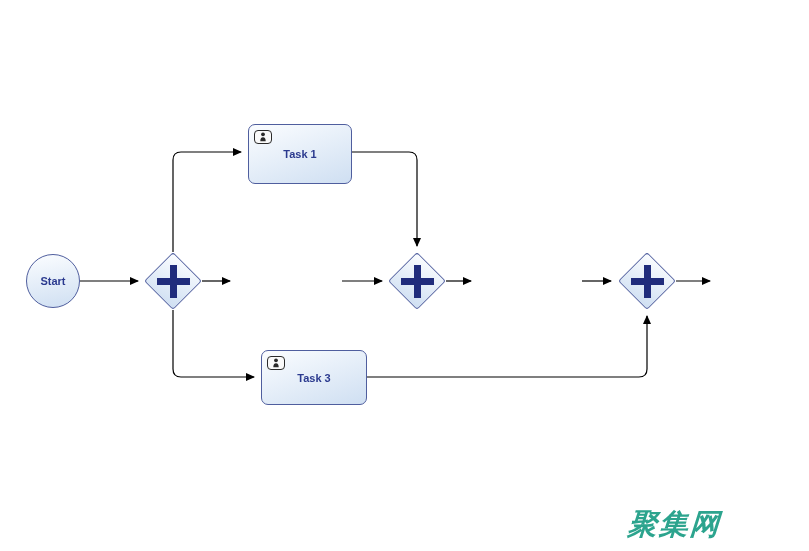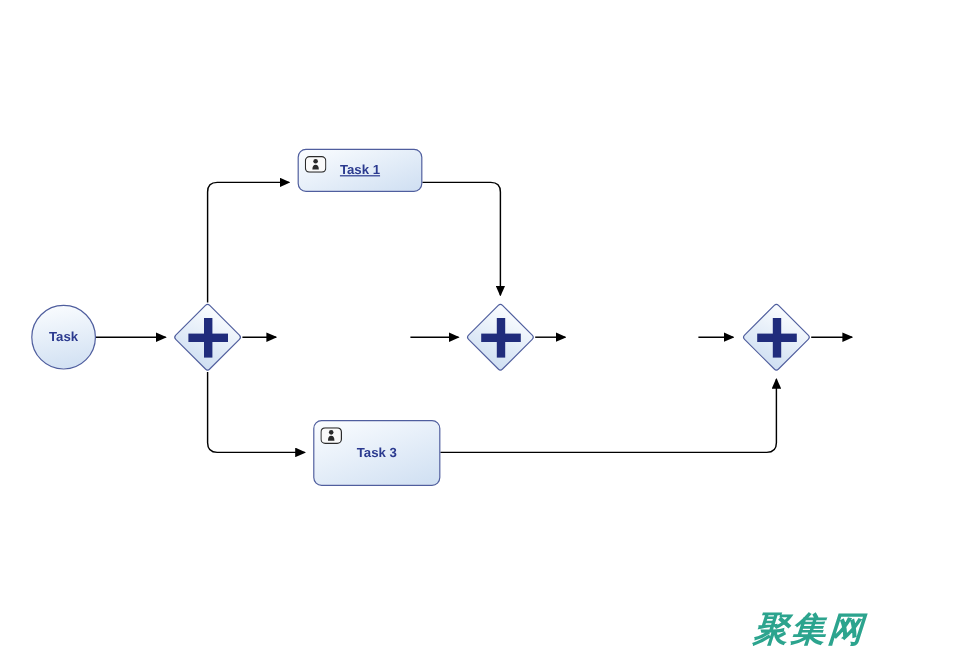--- a/index.html
+++ b/index.html
@@ -118,32 +118,32 @@
     <path class="flow" d="M 173 310 L 173 369 Q 173 377 181 377 L 254 377" marker-end="url(#arrow)"></path>
     <path class="flow" d="M 352 152 L 409 152 Q 417 152 417 160 L 417 246" marker-end="url(#arrow)"></path>
     <path class="flow" d="M 342 281 L 382 281" marker-end="url(#arrow)"></path>
     <path class="flow" d="M 446 281 L 471 281" marker-end="url(#arrow)"></path>
     <path class="flow" d="M 582 281 L 611 281" marker-end="url(#arrow)"></path>
     <path class="flow" d="M 367 377 L 639 377 Q 647 377 647 369 L 647 316" marker-end="url(#arrow)"></path>
     <path class="flow" d="M 676 281 L 710 281" marker-end="url(#arrow)"></path>
   </svg>
 
   <div class="event" style="left:53px; top:281px;">
-    <span>Task</span>
+    <span>Start</span>
   </div>
 
   <div class="gateway" style="left:173px; top:281px;">
     <div class="diamond"></div>
     <div class="plus">
       <div class="bar-h"></div>
         <div class="bar-v"></div>
     </div>
   </div>
 
-  <div class="task" style="left:248px; top:124px; width:104px; height:36px;text-decoration:underline;">
+  <div class="task" style="left:248px; top:124px; width:104px; height:60px;">
     <span class="task-icon">
       <svg width="18" height="14" viewBox="0 0 18 14">
         <rect x="0.5" y="0.5" width="17" height="13" rx="3.5" fill="#fafafa" stroke="#2b2b2b"></rect>
         <circle cx="9" cy="4.3" r="1.9" fill="#2b2b2b"></circle>
         <path d="M6.3 11.3 Q6.3 7.2 9 7.2 Q11.7 7.2 11.7 11.3 Z" fill="#2b2b2b"></path>
       </svg>
     </span>
     <span>Task 1</span>
   </div>
 

